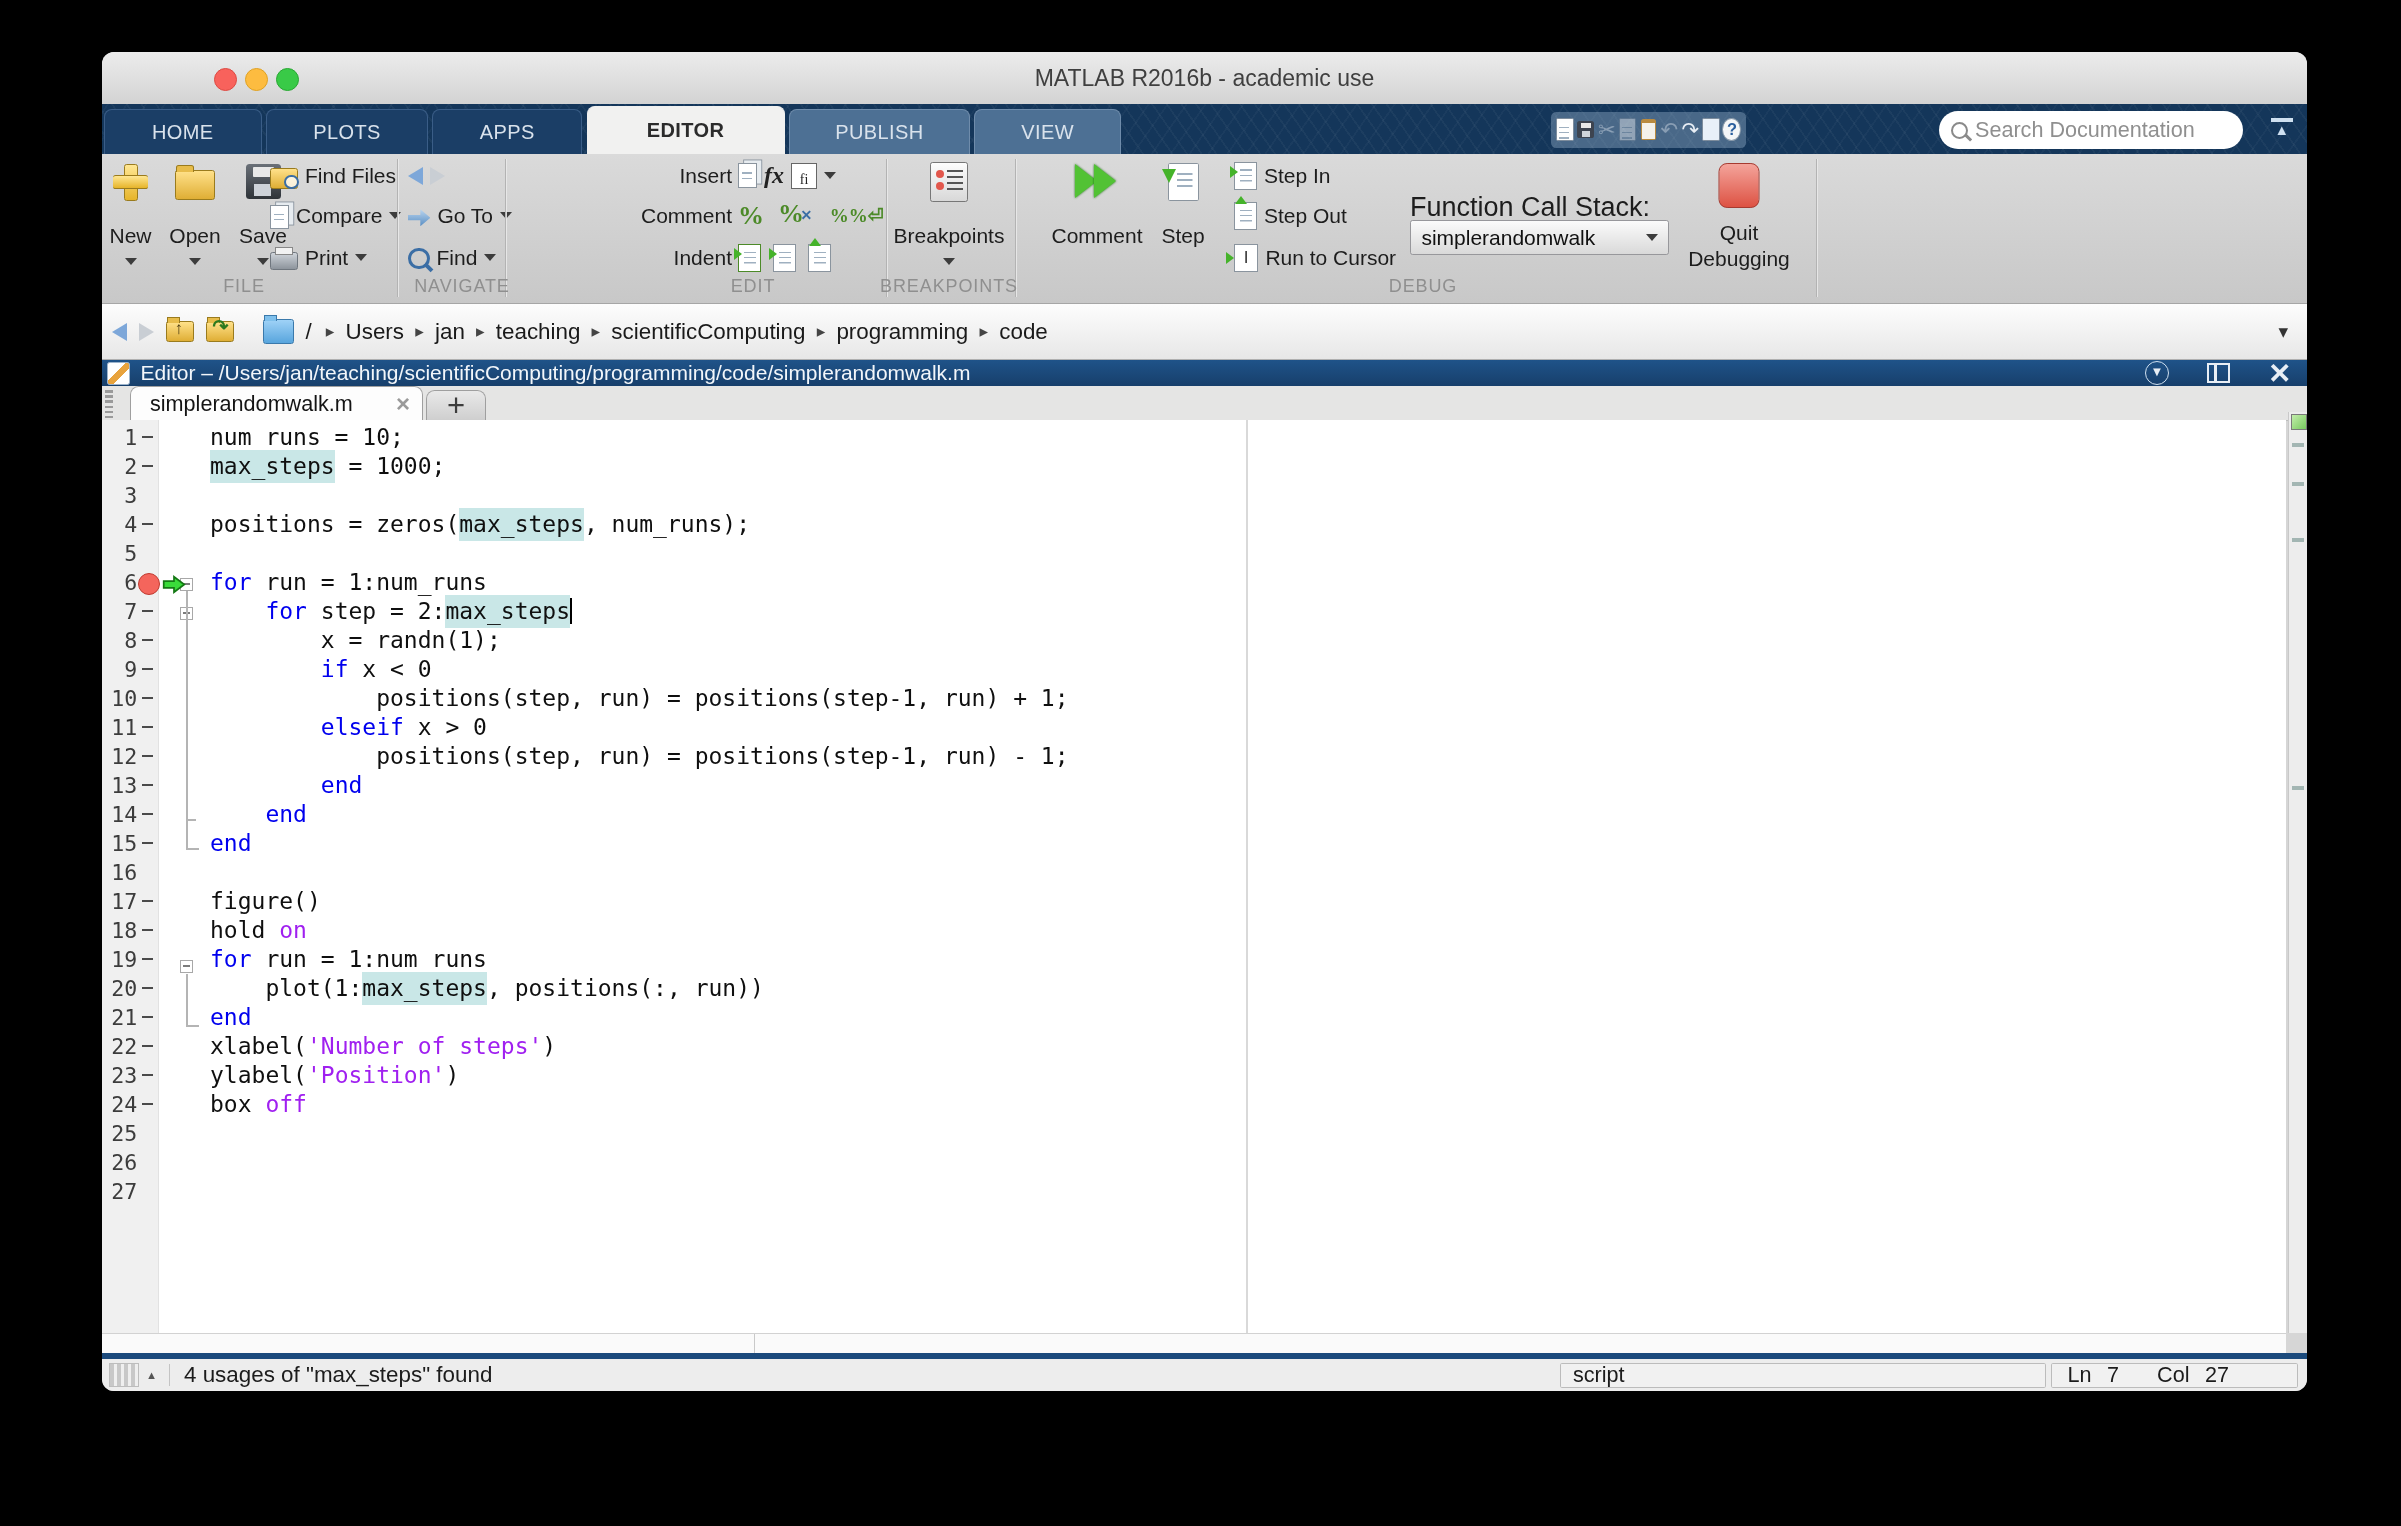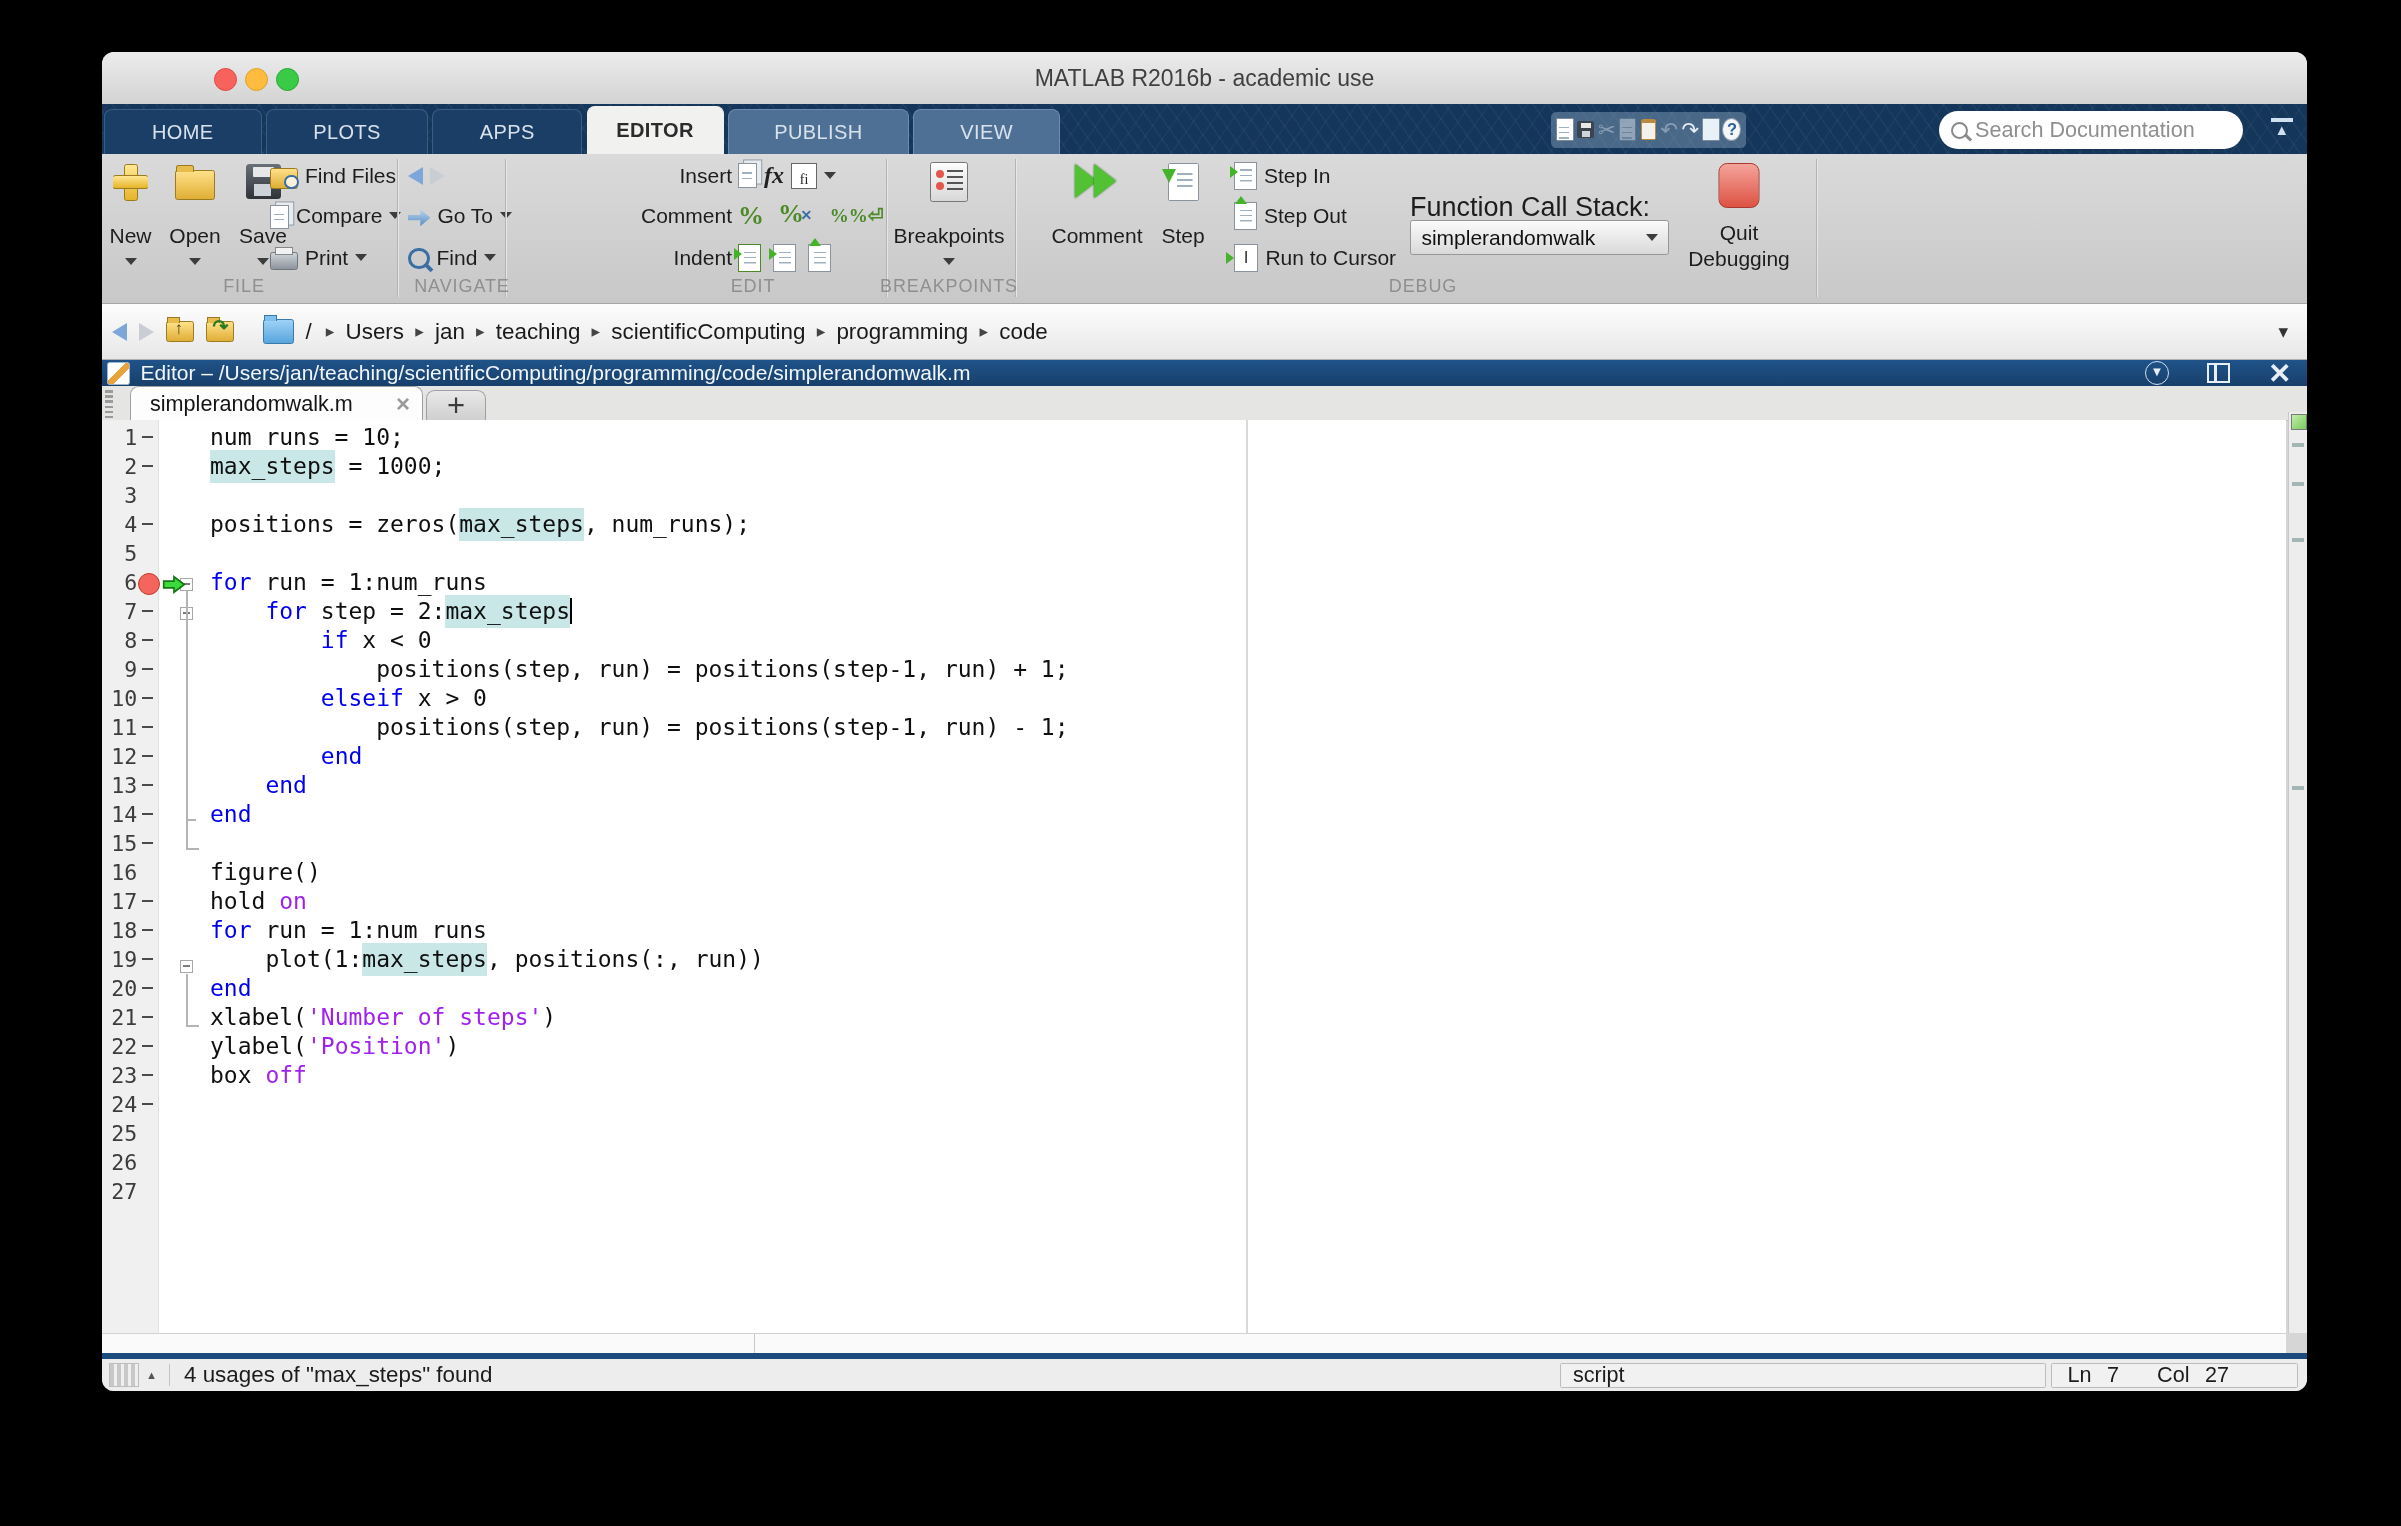--- a/index.html
+++ b/index.html
@@ -21,21 +21,21 @@
   
   .tabrow{position:absolute;left:0;top:52px;width:100%;height:50px;background:#14365a;
           background-image:repeating-linear-gradient(55deg,rgba(255,255,255,.04) 0 1.7px,transparent 1.7px 12px),
                            repeating-linear-gradient(-55deg,rgba(255,255,255,.03) 0 1.7px,transparent 1.7px 15.5px);}
   .ts-tabs{position:absolute;left:1.7px;top:0;height:50px;display:flex;align-items:flex-end;gap:4.3px;}
   .ts-tab{height:45px;border-radius:7.8px 7.8px 0 0;display:flex;align-items:center;justify-content:center;
           font-size:20px;letter-spacing:0.4px;color:#d9e2ec;background:#1b3e66;
           border:0.9px solid #3a5d87;border-bottom:none;box-sizing:border-box;cursor:default;}
   .ts-tab.context{background:#4d7094;border-color:#6f8cab;}
   .ts-tab.active{background:#f1f1f0;color:#2b2b2b;border-color:#f1f1f0;height:48px;font-weight:bold;}
-  .w0{width:158px}.w1{width:162px}.w2{width:150px}.w3{width:137px}.w4{width:181px}.w5{width:147px}
+  .w0{width:158px}.w1{width:162px}.w2{width:150px}.w3{width:198px}.w4{width:181px}.w5{width:147px}
 
   .qa-panel{position:absolute;left:1449px;top:7.8px;height:36px;width:188px;border-radius:5.2px;
             background:rgba(173,199,224,.35);display:flex;align-items:center;justify-content:space-around;padding:0 3.5px;}
   .qa{width:19px;height:22.4px;position:relative;display:flex;align-items:center;justify-content:center;
       font-size:21px;color:#e8eef5;}
   .qa.dis{opacity:.4;}
   .mini-doc{width:15.5px;height:21px;background:#fdfdfd;border:0.9px solid #7d8c9c;border-radius:1.7px;
             background-image:repeating-linear-gradient(#fff 0 3.5px,#9fb0c0 3.5px 5.2px);background-size:10.4px 100%;
             background-repeat:no-repeat;background-position:1.7px 3.5px;}
   .mini-save{width:17px;height:17px;background:#3d4450;border-radius:2.6px;position:relative;}
@@ -607,20 +607,21 @@
       <div class="ruler"></div>
     <div class="crow"><span class="tk-p">num_runs = 10;</span></div>
           <div class="crow"><span class="tk-h">max_steps</span><span class="tk-p"> = 1000;</span></div>
           <div class="crow"></div>
           <div class="crow"><span class="tk-p">positions = zeros(</span><span class="tk-h">max_steps</span><span class="tk-p">, num_runs);</span></div>
           <div class="crow"></div>
           <div class="crow"><span class="tk-k">for</span><span class="tk-p"> run = 1:num_runs</span></div>
           <span class="foldbox" style="left: 21px; top: 158px;"></span>
           <div class="crow"><span class="tk-p">    </span><span class="tk-k">for</span><span class="tk-p"> step = 2:</span><span class="tk-h">max_steps</span><span class="cursor"></span></div>
           <span class="foldbox" style="left: 21px; top: 187px;"></span>
+          <div class="crow"><span class="tk-p">        x = randn(1);</span></div>
           <div class="crow"><span class="tk-p">        </span><span class="tk-k">if</span><span class="tk-p"> x &lt; 0</span></div>
           <div class="crow"><span class="tk-p">            positions(step, run) = positions(step-1, run) + 1;</span></div>
           <div class="crow"><span class="tk-p">        </span><span class="tk-k">elseif</span><span class="tk-p"> x &gt; 0</span></div>
           <div class="crow"><span class="tk-p">            positions(step, run) = positions(step-1, run) - 1;</span></div>
           <div class="crow"><span class="tk-p">        </span><span class="tk-k">end</span></div>
           <div class="crow"><span class="tk-p">    </span><span class="tk-k">end</span></div>
           <div class="crow"><span class="tk-k">end</span></div>
           <div class="crow"></div>
           <div class="crow"><span class="tk-p">figure()</span></div>
           <div class="crow"><span class="tk-p">hold </span><span class="tk-s">on</span></div>

